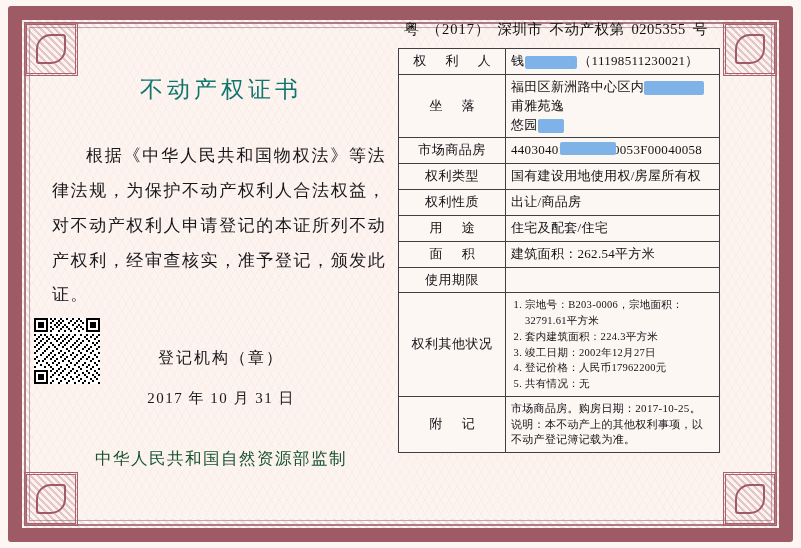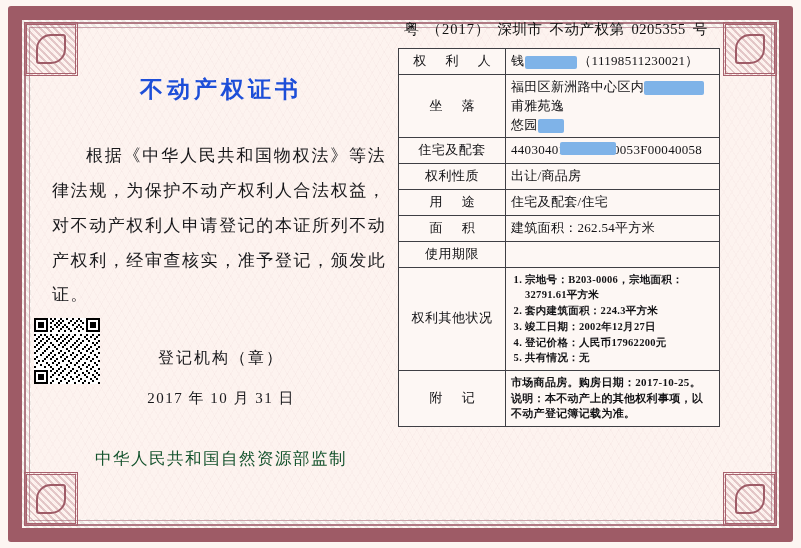--- a/index.html
+++ b/index.html
@@ -96,23 +96,23 @@
   .left-col {
     position: absolute;
     left: 46px;
     top: 36px;
     width: 350px;
     height: 440px;
   }
   .doc-title {
     text-align: center;
     font-size: 23px;
-    font-weight: bold;
+    font-weight: normal;
     letter-spacing: 4px;
-    color: #1d4ed8;
+    color: #0f766e;
     margin-top: 38px;
     font-family: "Liberation Serif", "DejaVu Serif", serif;
   }
   .doc-body {
     margin-top: 34px;
     font-size: 17px;
     line-height: 2.05;
     color: #18181b;
     letter-spacing: 1.2px;
     text-align: justify;
@@ -205,21 +205,20 @@
     text-indent: 8px;
   }
   td.value {
     letter-spacing: 0.3px;
     position: relative;
   }
   td.value.small {
     font-size: 11px;
     line-height: 1.42;
     padding: 4px 5px;
-    font-weight: bold;
   }
   .redaction {
     display: inline-block;
     background: #7fb3e8;
     border-radius: 2px;
     vertical-align: middle;
     height: 13px;
   }
   .redact-name { width: 52px; margin: 0 1px; }
   .redact-addr1 { width: 60px; height: 14px; }
@@ -551,27 +550,31 @@
 
         <tr>
           <td class="label spread">坐 落</td>
           <td class="value">
             <span>福田区新洲路中心区内</span><span class="redaction redact-addr1"></span><span>甫雅苑逸</span>
             <span class="addr-line2"><span>悠园</span><span class="redaction redact-addr2"></span></span>
           </td>
         </tr>
 
         <tr>
-          <td class="label">住宅及配套</td>
+          <td class="label">市场商品房</td>
           <td class="value">
             <span>4403040109003000053F00040058</span>
             <span class="redaction redact-unit"></span>
           </td>
         </tr>
 
+        <tr>
+          <td class="label">权利类型</td>
+          <td class="value">国有建设用地使用权/房屋所有权</td>
+        </tr>
 
         <tr>
           <td class="label">权利性质</td>
           <td class="value">出让/商品房</td>
         </tr>
 
         <tr>
           <td class="label spread">用 途</td>
           <td class="value">住宅及配套/住宅</td>
         </tr>

